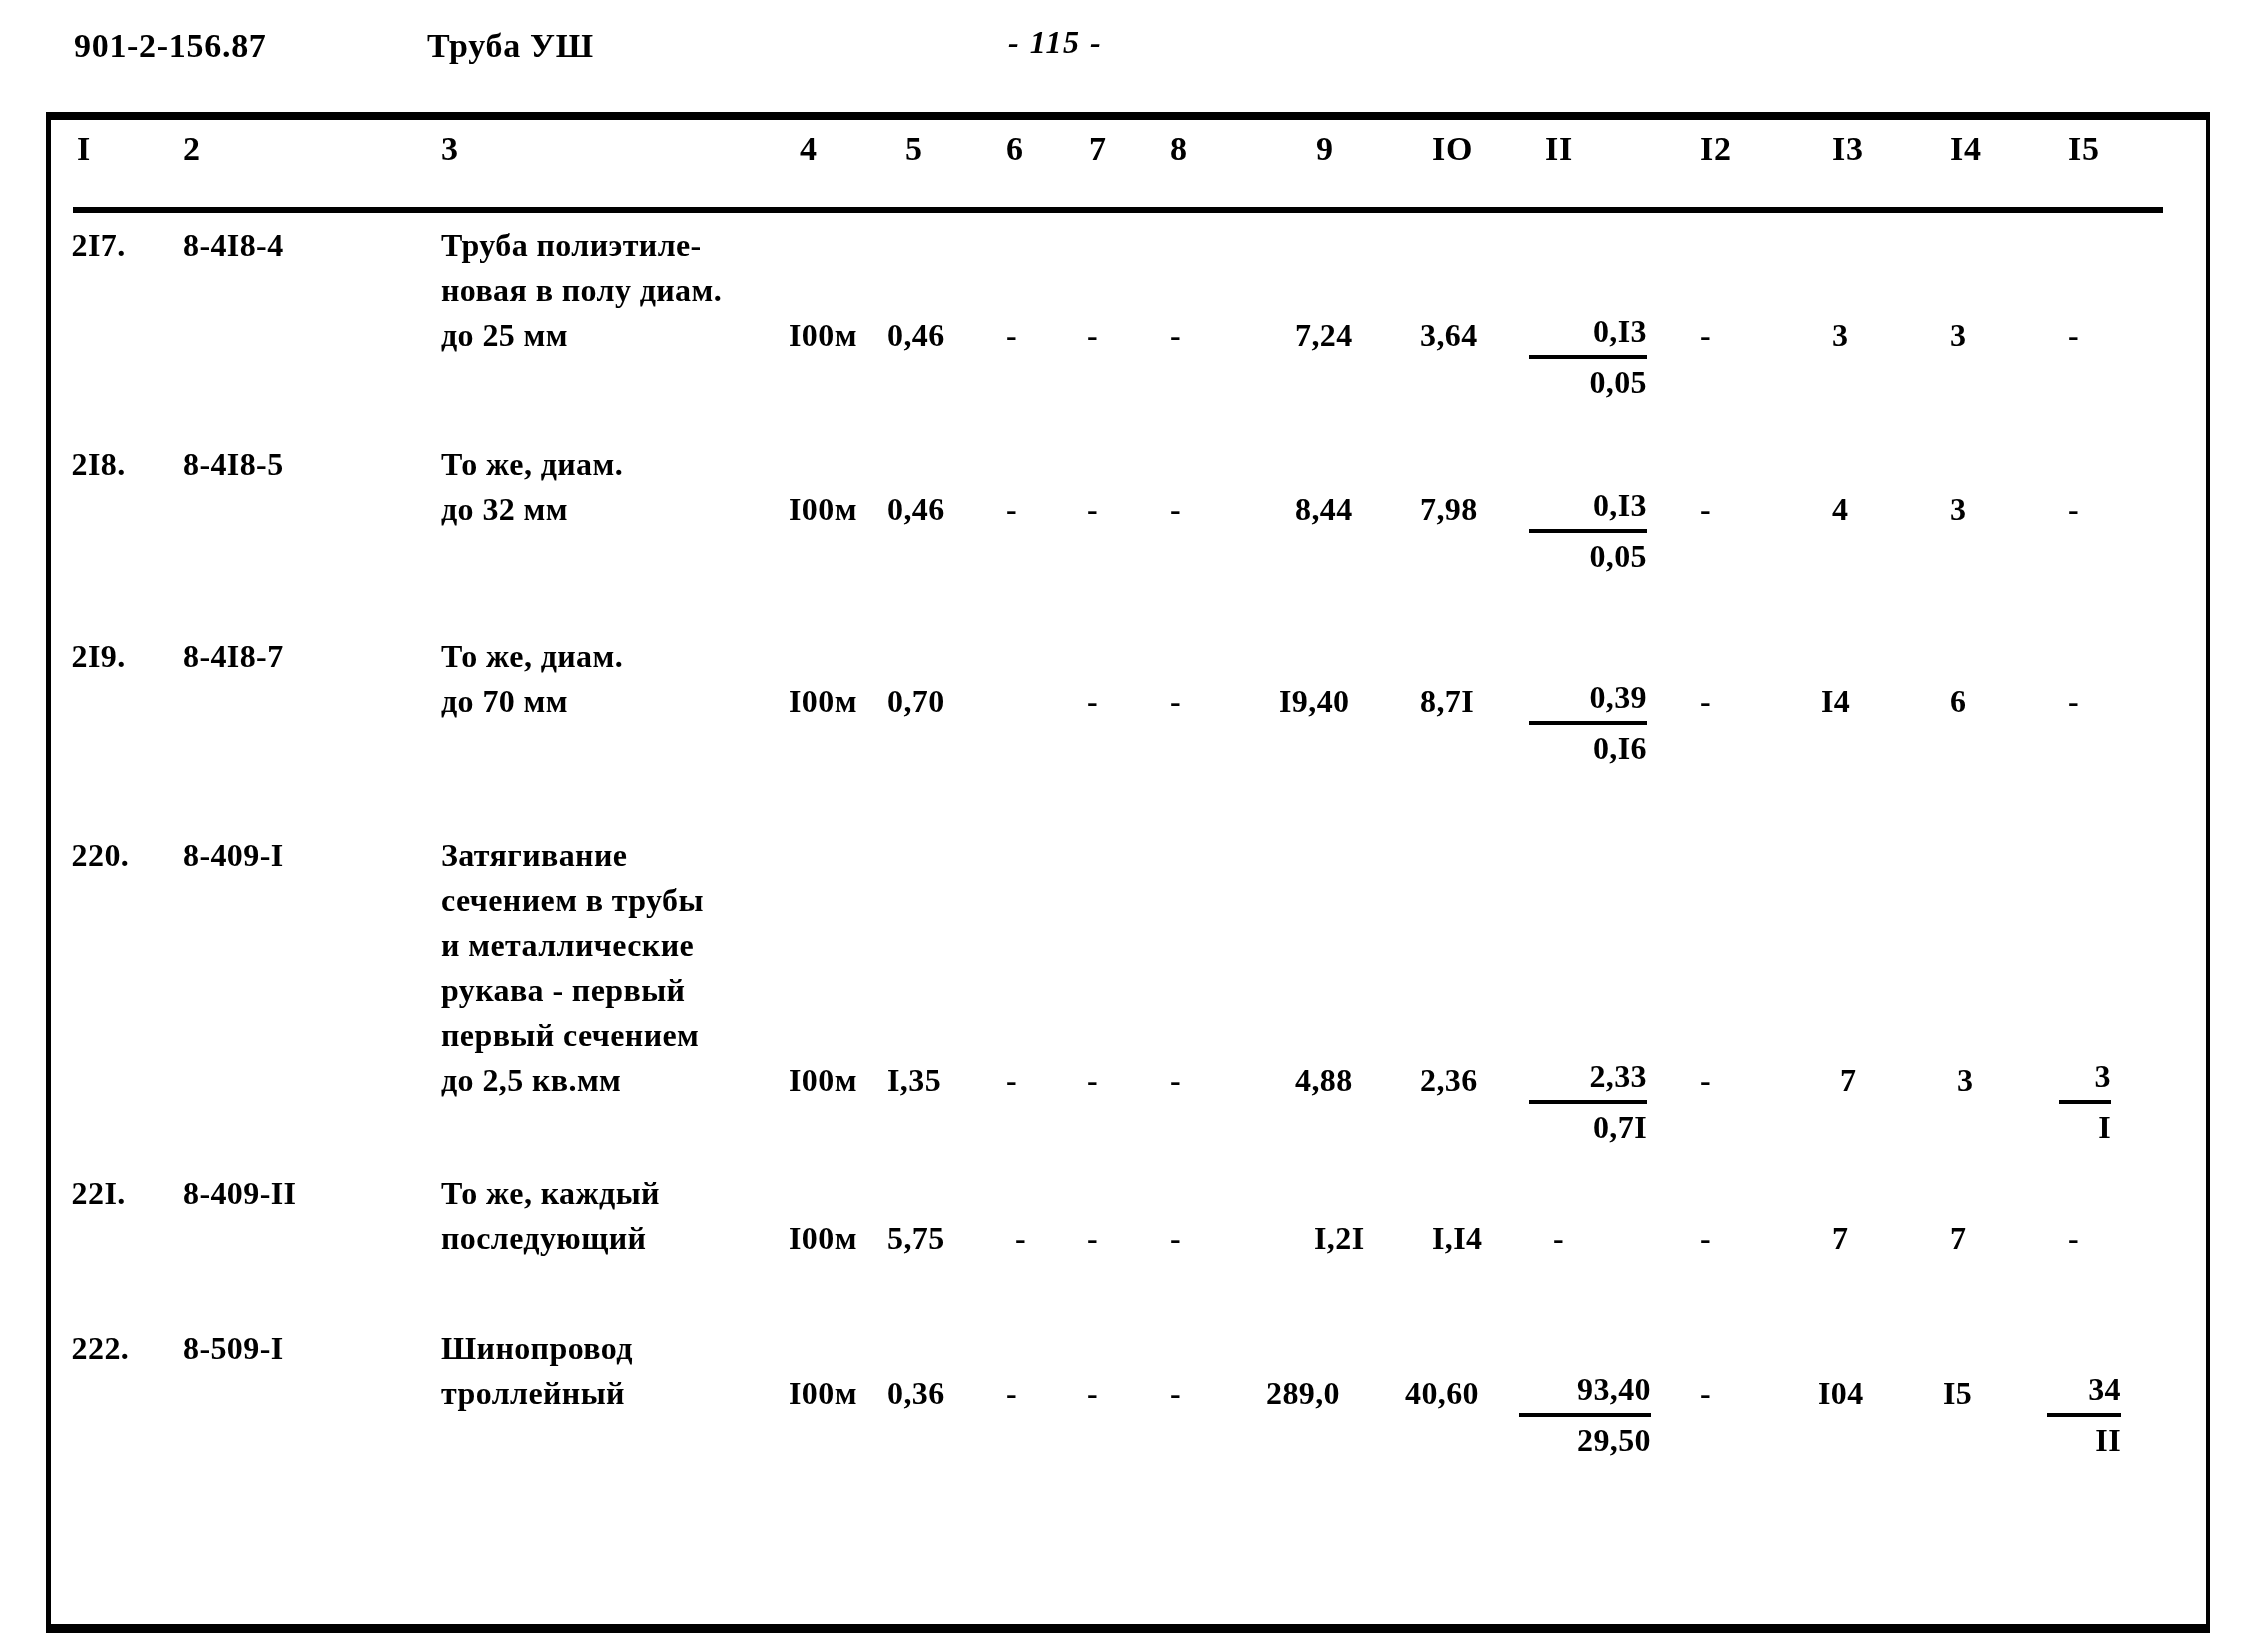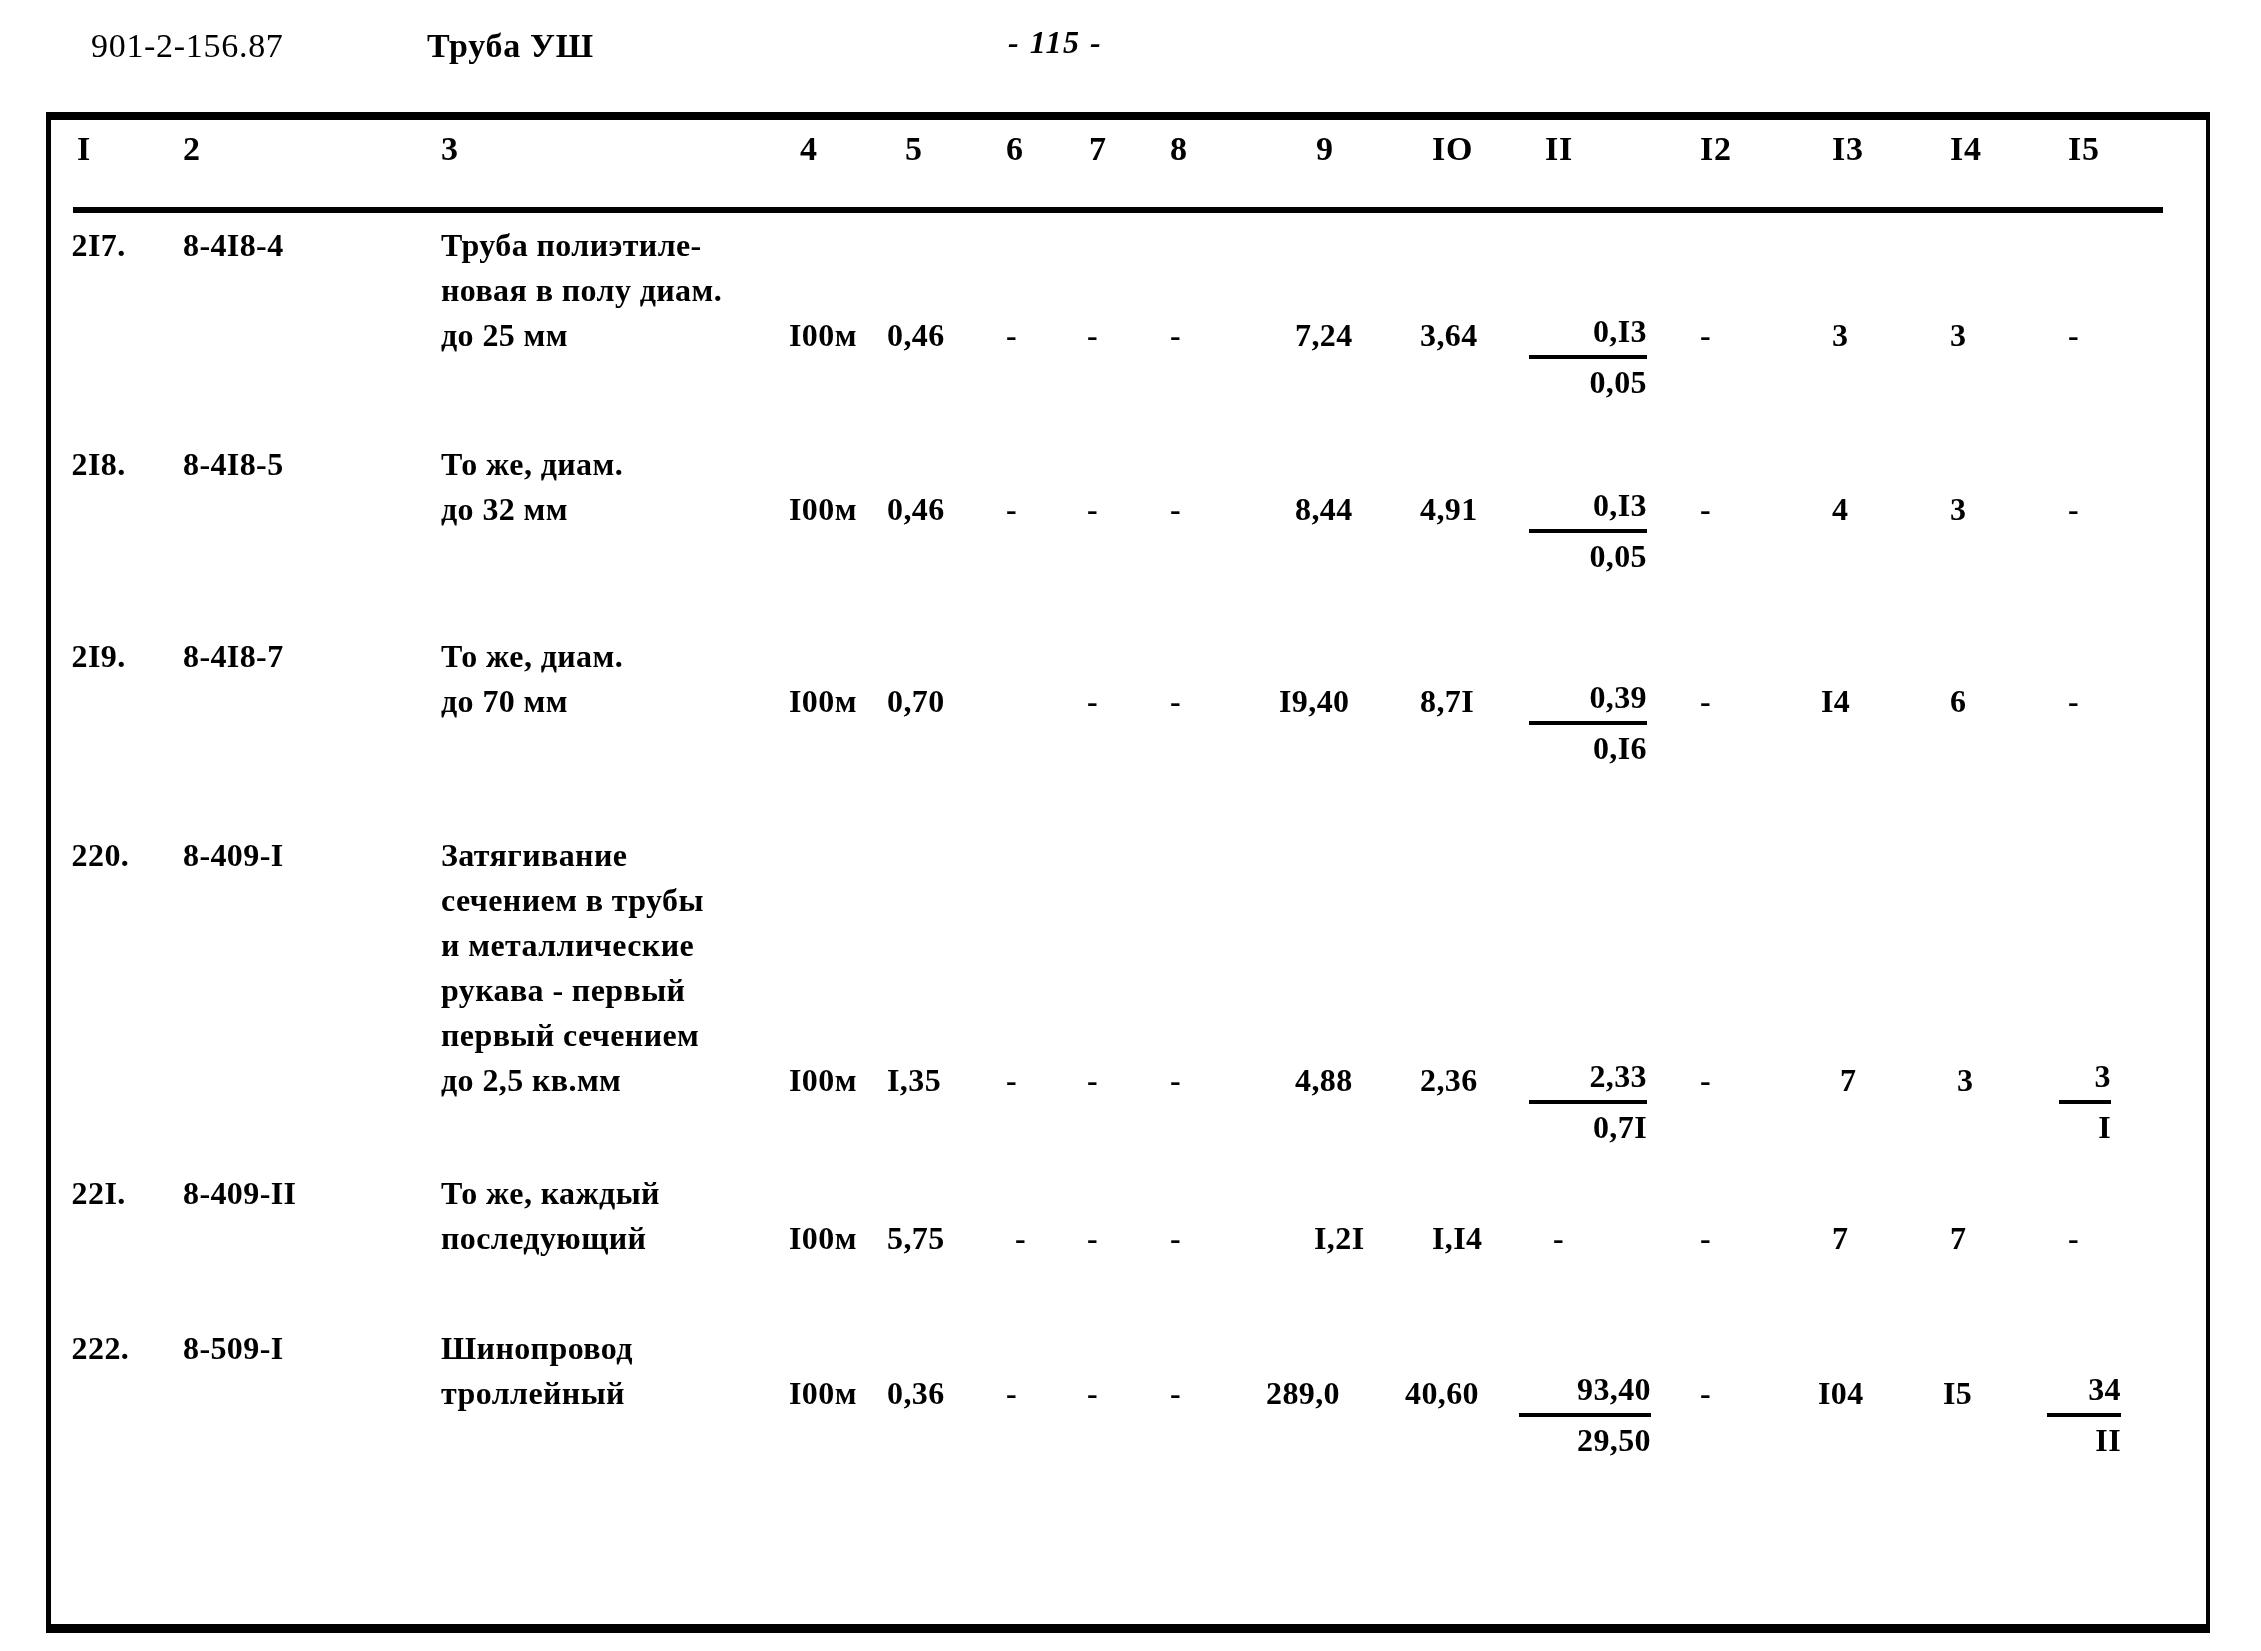--- a/index.html
+++ b/index.html
@@ -22,24 +22,23 @@
     top: 26.5px;
     left: 0;
     width: 2261px;
     height: 59px;
   }
   .doc-code {
     position: absolute;
     left: 74px;
     top: 0;
     font-size: 34px;
-    font-weight: 400;
+    font-weight: 700;
     letter-spacing: 0.7px;
     white-space: nowrap;
-    margin-left: 17px;
   }
   .album-name {
     position: absolute;
     left: 427px;
     top: 0;
     font-size: 34px;
     font-weight: 700;
     letter-spacing: 0.7px;
     white-space: nowrap;
   }
@@ -198,21 +197,21 @@
       <div class="cell desc-lines" style="left:390px;top:0">
         <div>То же, диам.</div>
         <div>до 32 мм</div>
       </div>
       <span class="cell" style="left:738px;top:45px">I00м</span>
       <span class="cell" style="left:836px;top:45px">0,46</span>
       <span class="cell dash" style="left:955px;top:45px">-</span>
       <span class="cell dash" style="left:1036px;top:45px">-</span>
       <span class="cell dash" style="left:1119px;top:45px">-</span>
       <span class="cell" style="left:1244px;top:45px">8,44</span>
-      <span class="cell" style="left:1369px;top:45px">4,91</span>
+      <span class="cell" style="left:1369px;top:45px">7,98</span>
       <div class="frac" style="left:1478px;top:42px;width:118px">
         <span class="numer">0,I3</span>
         <span class="denom">0,05</span>
       </div>
       <span class="cell dash" style="left:1649px;top:45px">-</span>
       <span class="cell" style="left:1781px;top:45px">4</span>
       <span class="cell" style="left:1899px;top:45px">3</span>
       <span class="cell dash" style="left:2017px;top:45px">-</span>
     </div>
 

